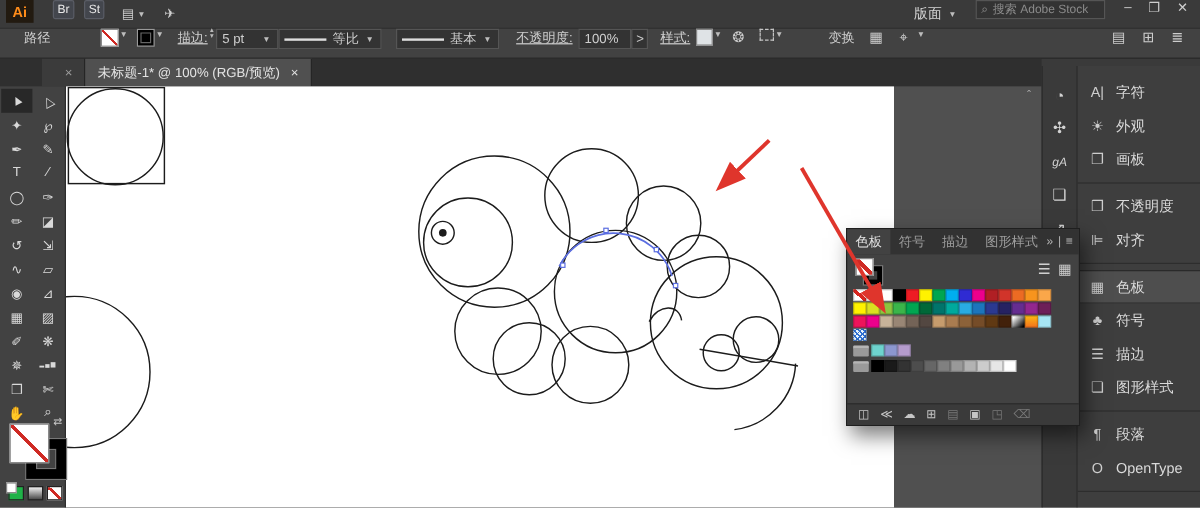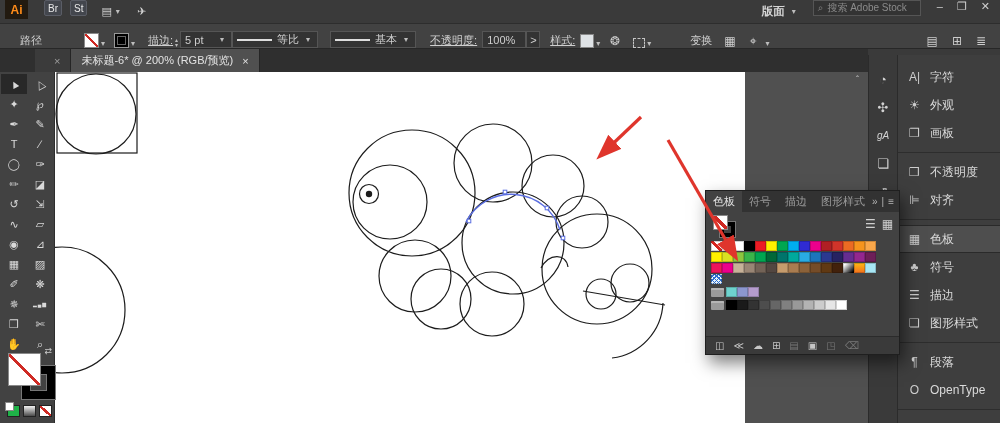--- a/index.html
+++ b/index.html
@@ -10,29 +10,29 @@
   
   .menubar { position:absolute; left:0; top:0; width:1000px; height:23px; background:#3a3a3a;
              display:flex; font-size:11.5px; padding-left:5px; }
   .ai-logo { width:23px; height:19px; background:#221a10; color:#ff8c1a; font-weight:bold;
              font-size:12px; display:flex; align-items:center; justify-content:center; margin-right:8px; }
   .menus { display:flex; }
   .menus .mi { padding:0 11px; white-space:nowrap; }
   .chip { height:16px; padding:0 3px; margin-left:8px; background:#43464d; border:1px solid #5a5d66;
           color:#e8e8e8; font-size:10px; display:flex; align-items:center; border-radius:2px; }
   .mb-ic { margin-left:14px; color:#cfcfcf; font-size:11px; display:flex; align-items:center; gap:2px; }
-  .layout-dd { margin-left:auto; display:flex; gap:5px; align-items:center; color:#d5d5d5;font-weight:bold; }
+  .layout-dd { margin-left:auto; display:flex; gap:5px; align-items:center; color:#d5d5d5; }
   .searchbox { width:108px; height:16px; margin-left:14px; background:#333; border:1px solid #555;
                display:flex; align-items:center; gap:4px; padding:0 4px; color:#8b8b8b; font-size:10px; }
   .winbtns { display:flex; gap:14px; margin:0 10px 0 16px; color:#cfcfcf; font-size:11px; }
 
   
   .controlbar { position:absolute; left:0; top:23px; width:1000px; height:26px; background:#424242;
                 border-top:1px solid #2d2d2d; border-bottom:1px solid #272727;
-                display:flex; align-items:flex-end; font-size:11px; color:#cfcfcf; }
+                display:flex; align-items:flex-start; font-size:11px; color:#cfcfcf; }
   .cb-lab { white-space:nowrap; }
   .u { text-decoration:underline; }
   .fswatch { width:15px; height:15px; border:1px solid #8a8a8a;
              background:linear-gradient(to top right,transparent 44%,#cf2a24 44%,#cf2a24 54%,transparent 54%),#fff; }
   .sswatch { width:15px; height:15px; border:1px solid #999; background:#000; box-shadow:inset 0 0 0 2px #000,inset 0 0 0 3px #666; }
   .caret { font-size:8px; color:#bdbdbd; margin:0 3px 0 2px; }
   .stepper { display:flex; flex-direction:column; font-size:6px; line-height:5px; color:#bbb; margin:0 2px; }
   .field { height:17px; background:#333; border:1px solid #555; display:flex; align-items:center;
            padding:0 4px; gap:3px; }
   .linedd { width:86px; height:17px; background:#333; border:1px solid #555; display:flex; align-items:center;
@@ -199,21 +199,21 @@
       <span>⊞</span>
       <span>≣</span>
     </div>
 </div>
 
 <div class="tabbar" id="tabbar">
     <div class="tab">
       <span class="x">×</span>
     </div>
     <div class="tab active">
-      <span>未标题-6* @ 200% (RGB/预览)</span>
+      <span>未标题-1* @ 100% (RGB/预览)</span>
       <span class="x">×</span>
     </div>
   </div>
 
 <div class="toolbar">
   <div id="tools">
       <div class="tool cur active">
         <span>▲</span>
       </div>
       <div class="tool cur">

